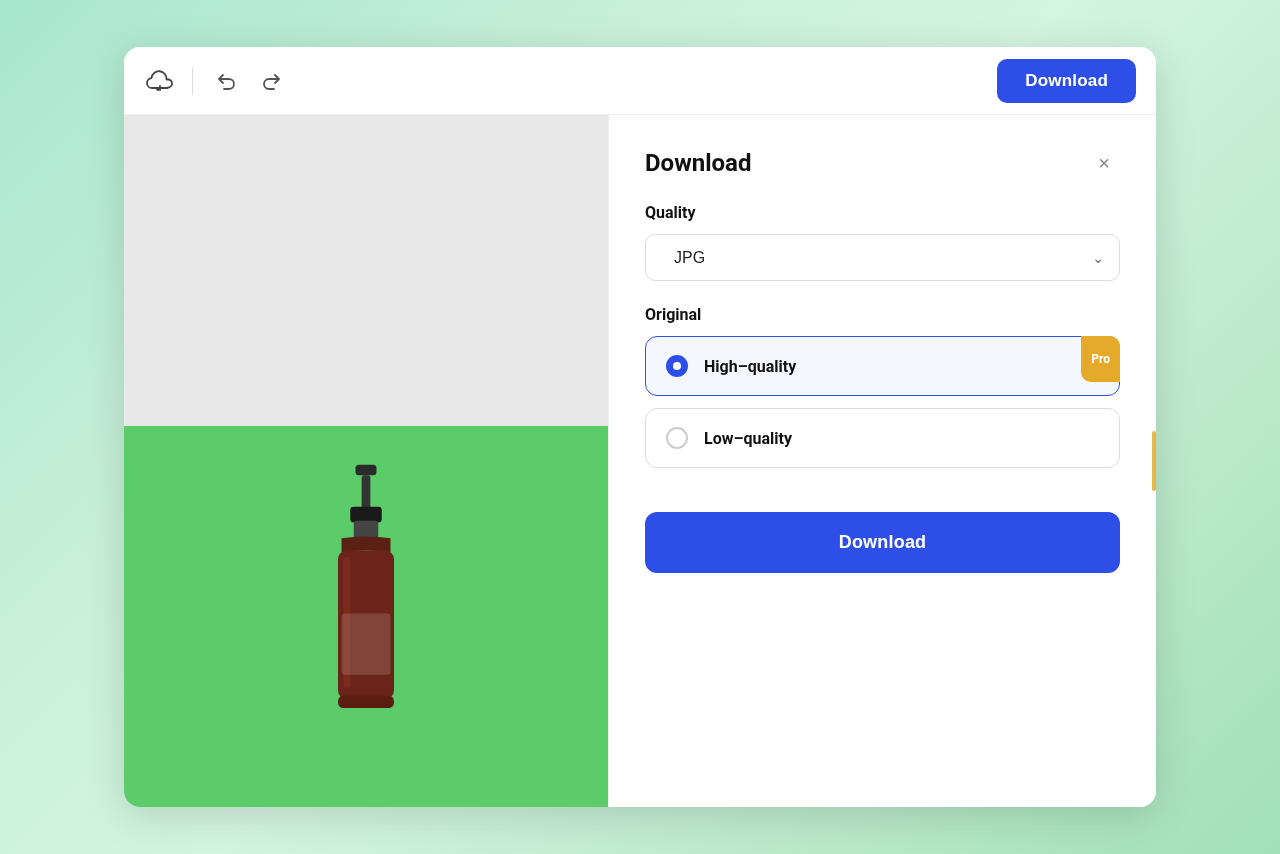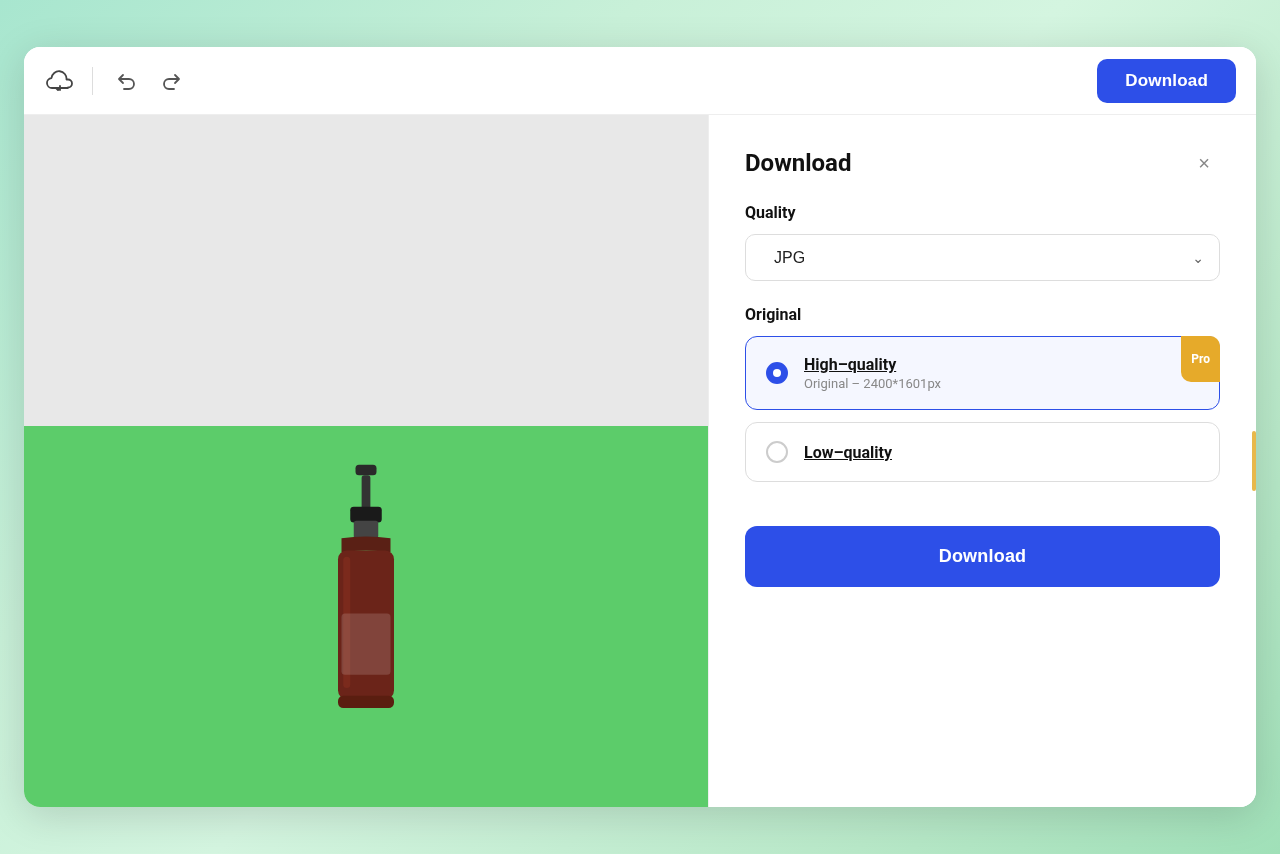--- a/index.html
+++ b/index.html
@@ -14,21 +14,21 @@
       overflow: hidden;
       font-family: -apple-system, BlinkMacSystemFont, 'Segoe UI', Roboto, sans-serif;
       background: linear-gradient(135deg, #a8e6cf 0%, #c8f0d8 30%, #d4f5e0 50%, #b8e8c8 80%, #a0e0b8 100%);
       display: flex;
       align-items: center;
       justify-content: center;
       border-radius: 18px;
     }
 
     .app-window {
-      width: 1232px;
+      width: 1032px;
       height: 760px;
       background: #fff;
       border-radius: 16px;
       box-shadow: 0 8px 40px rgba(0,0,0,0.15);
       display: flex;
       flex-direction: column;
       overflow: hidden;
       position: relative;
     }
 
@@ -241,21 +241,20 @@
     }
 
     .quality-text {
       flex: 1;
     }
 
     .quality-name {
       font-size: 16px;
       font-weight: 700;
       color: #111;
-      text-decoration: underline;
     }
 
     .quality-desc {
       font-size: 13px;
       color: #888;
       margin-top: 2px;
     }
 
     .pro-badge {
       position: absolute;
@@ -377,21 +376,20 @@
 
       <div>
         <div class="section-label">Original</div>
 
         <div class="quality-option selected">
           <div class="radio-circle">
             <div class="radio-dot"></div>
           </div>
           <div class="quality-text">
             <div class="quality-name">High–quality</div>
-            <div class="quality-desc">Original – 2400*1601px</div>
           </div>
           <span class="pro-badge">Pro</span>
         </div>
 
         <div class="quality-option">
           <div class="radio-circle"></div>
           <div class="quality-text">
             <div class="quality-name">Low–quality</div>
           </div>
         </div>

